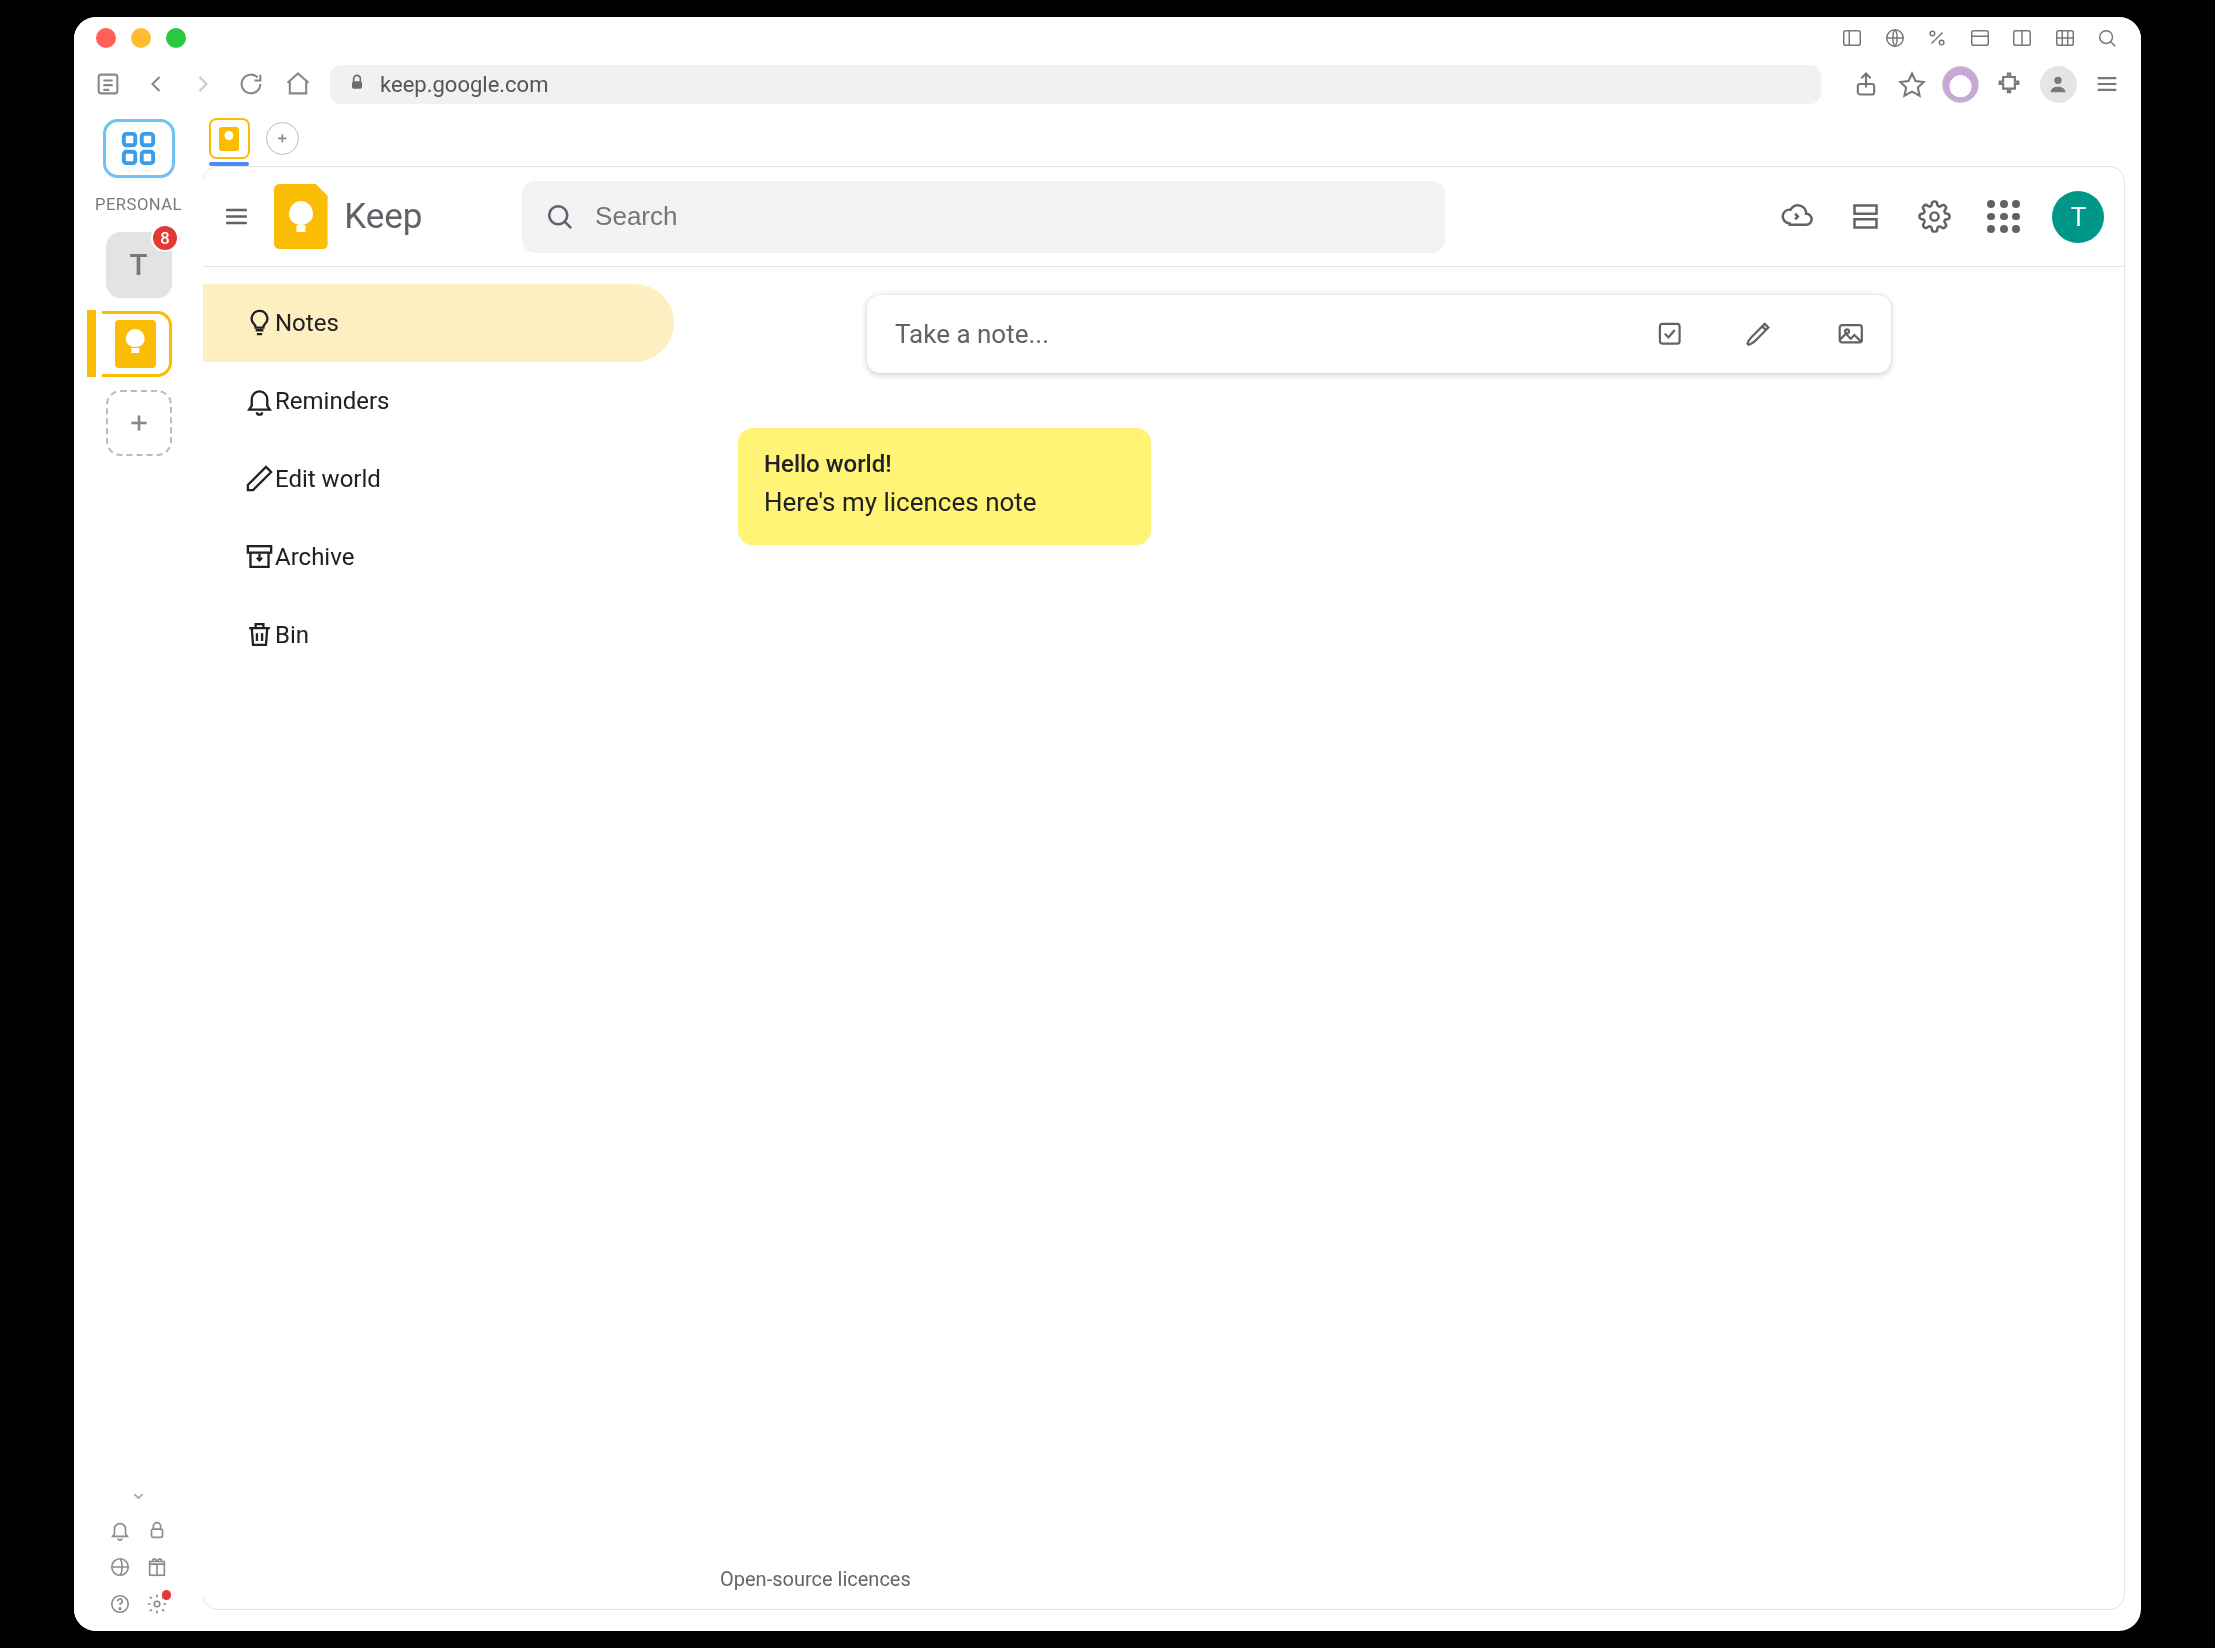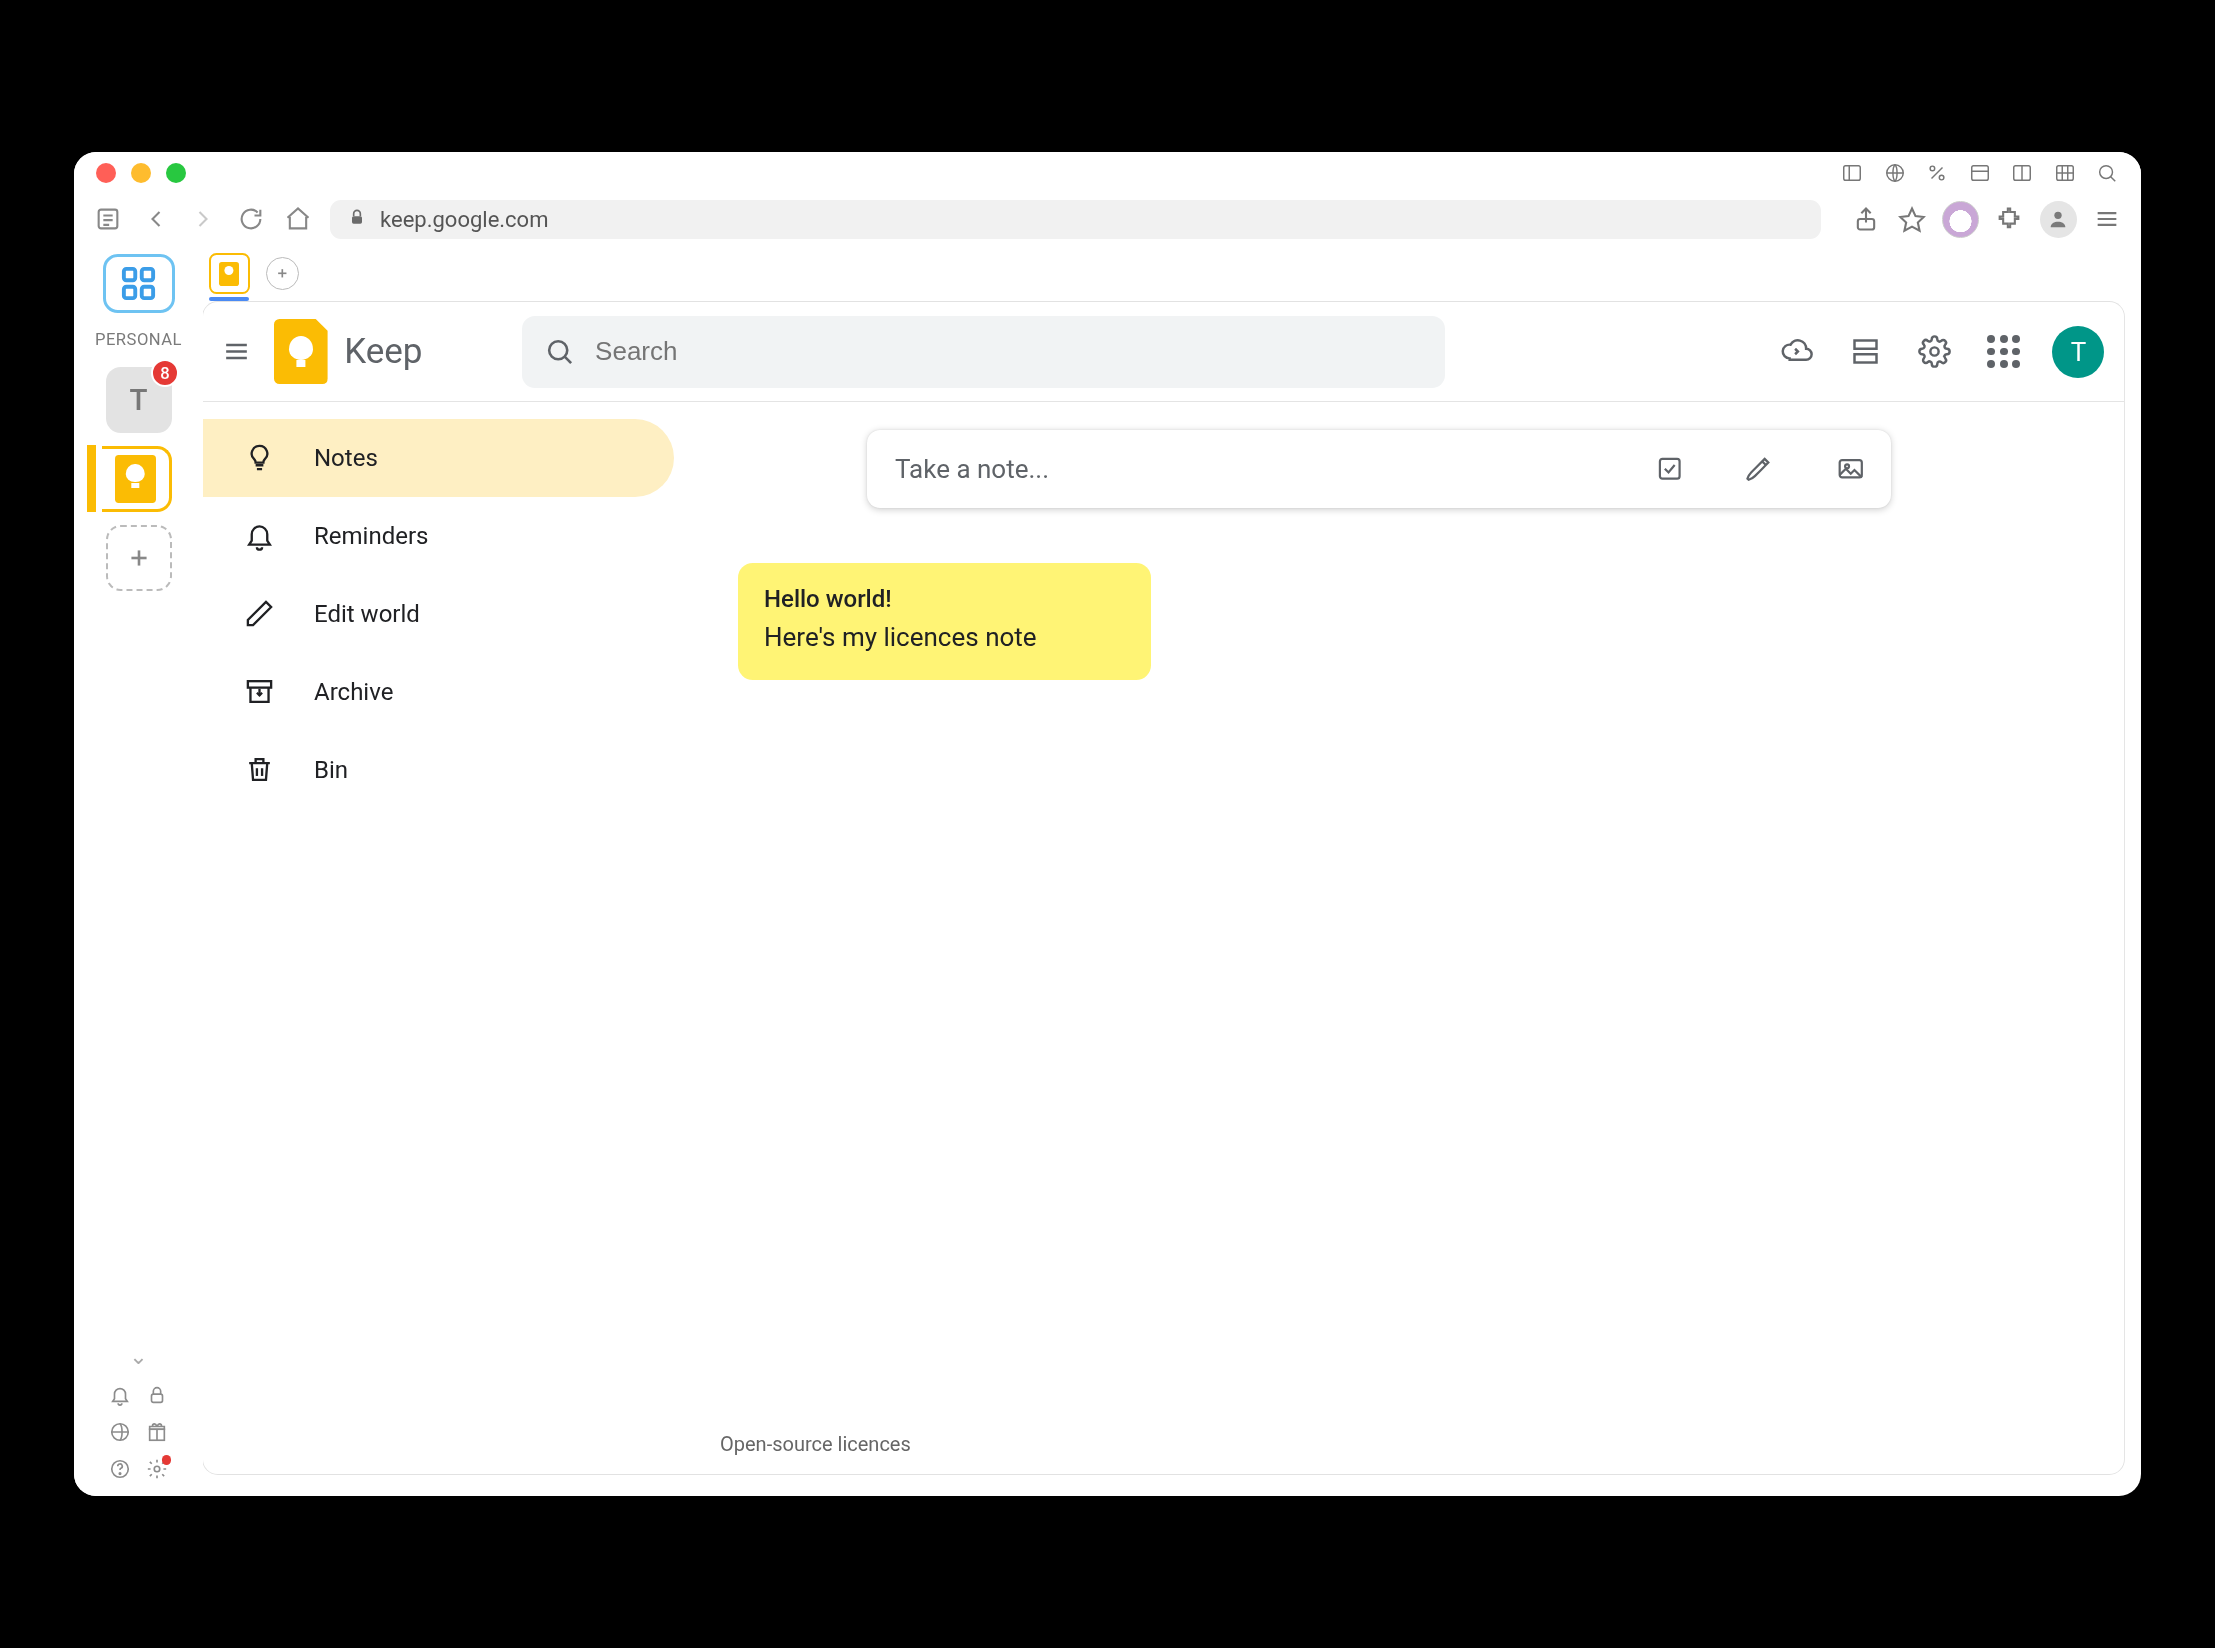--- a/index.html
+++ b/index.html
@@ -7,21 +7,21 @@
     background: #000;
     font-family: -apple-system, BlinkMacSystemFont, "Segoe UI", Roboto, Arial, sans-serif;
     width: 2215px;
     height: 1648px;
     display: flex;
     align-items: center;
     justify-content: center;
   }
   .window {
     width: 2067px;
-    height: 1344px;
+    height: 1614px;
     background: #fff;
     border-radius: 22px;
     box-shadow: 0 0 37px rgba(0,0,0,0.5);
     overflow: hidden;
     display: flex;
     flex-direction: column;
     position: relative;
   }
   
   .titlebar {
@@ -207,21 +207,21 @@
   .apps-dots span { background:#5f6368; border-radius:50%; }
   .user-avatar {
     width:52px; height:52px; border-radius:50%; background:#009688;
     color:#fff; display:flex; align-items:center; justify-content:center;
     font-size:26px; font-weight:400;
   }
   
   .keep-body { flex:1; display:flex; position:relative; }
   .keep-nav { width:489px; padding-top: 16.6px; }
   .nav-item {
-    height:78px; display:flex; align-items:center; gap:39px;
+    height:78px; display:flex; align-items:center; 
     padding-left:41px; font-size:24px; color:#202124;
     border-radius:0 39px 39px 0; cursor:pointer;
     margin-right: 18.5px;
   }
   .nav-item.active { background:#feefc3; }
   .nav-item svg { width:31px; height:31px; stroke:#202124; fill:none; stroke-width:1.8; }
   .keep-main { flex:1; padding: 28px 46px; position:relative; }
   .take-note {
     width: 1024px; height:78px;
     background:#fff; border-radius:13px;

